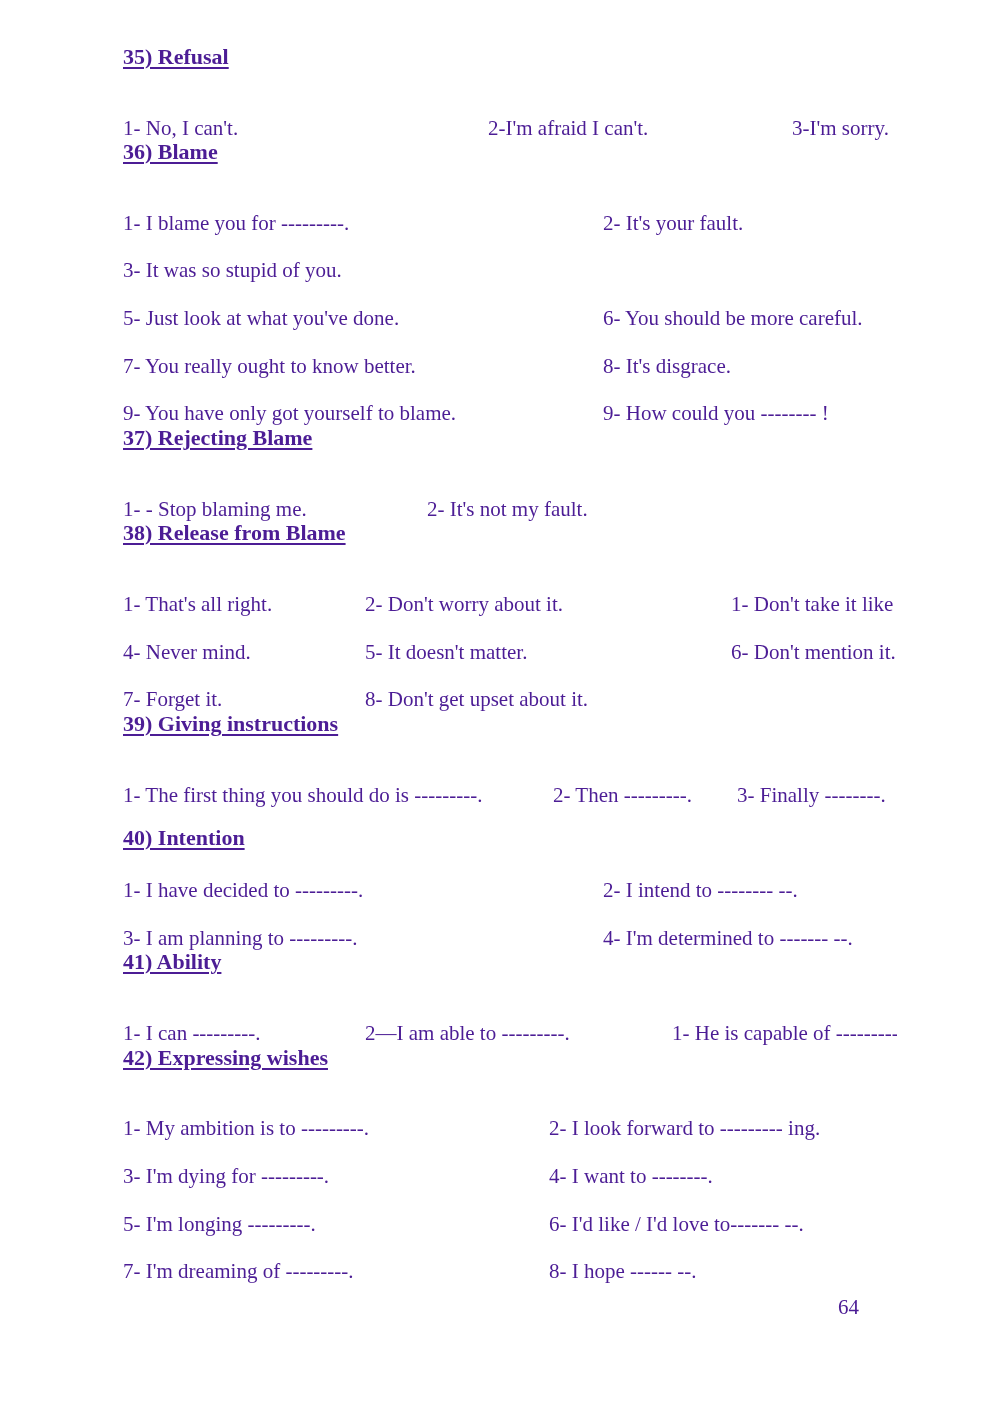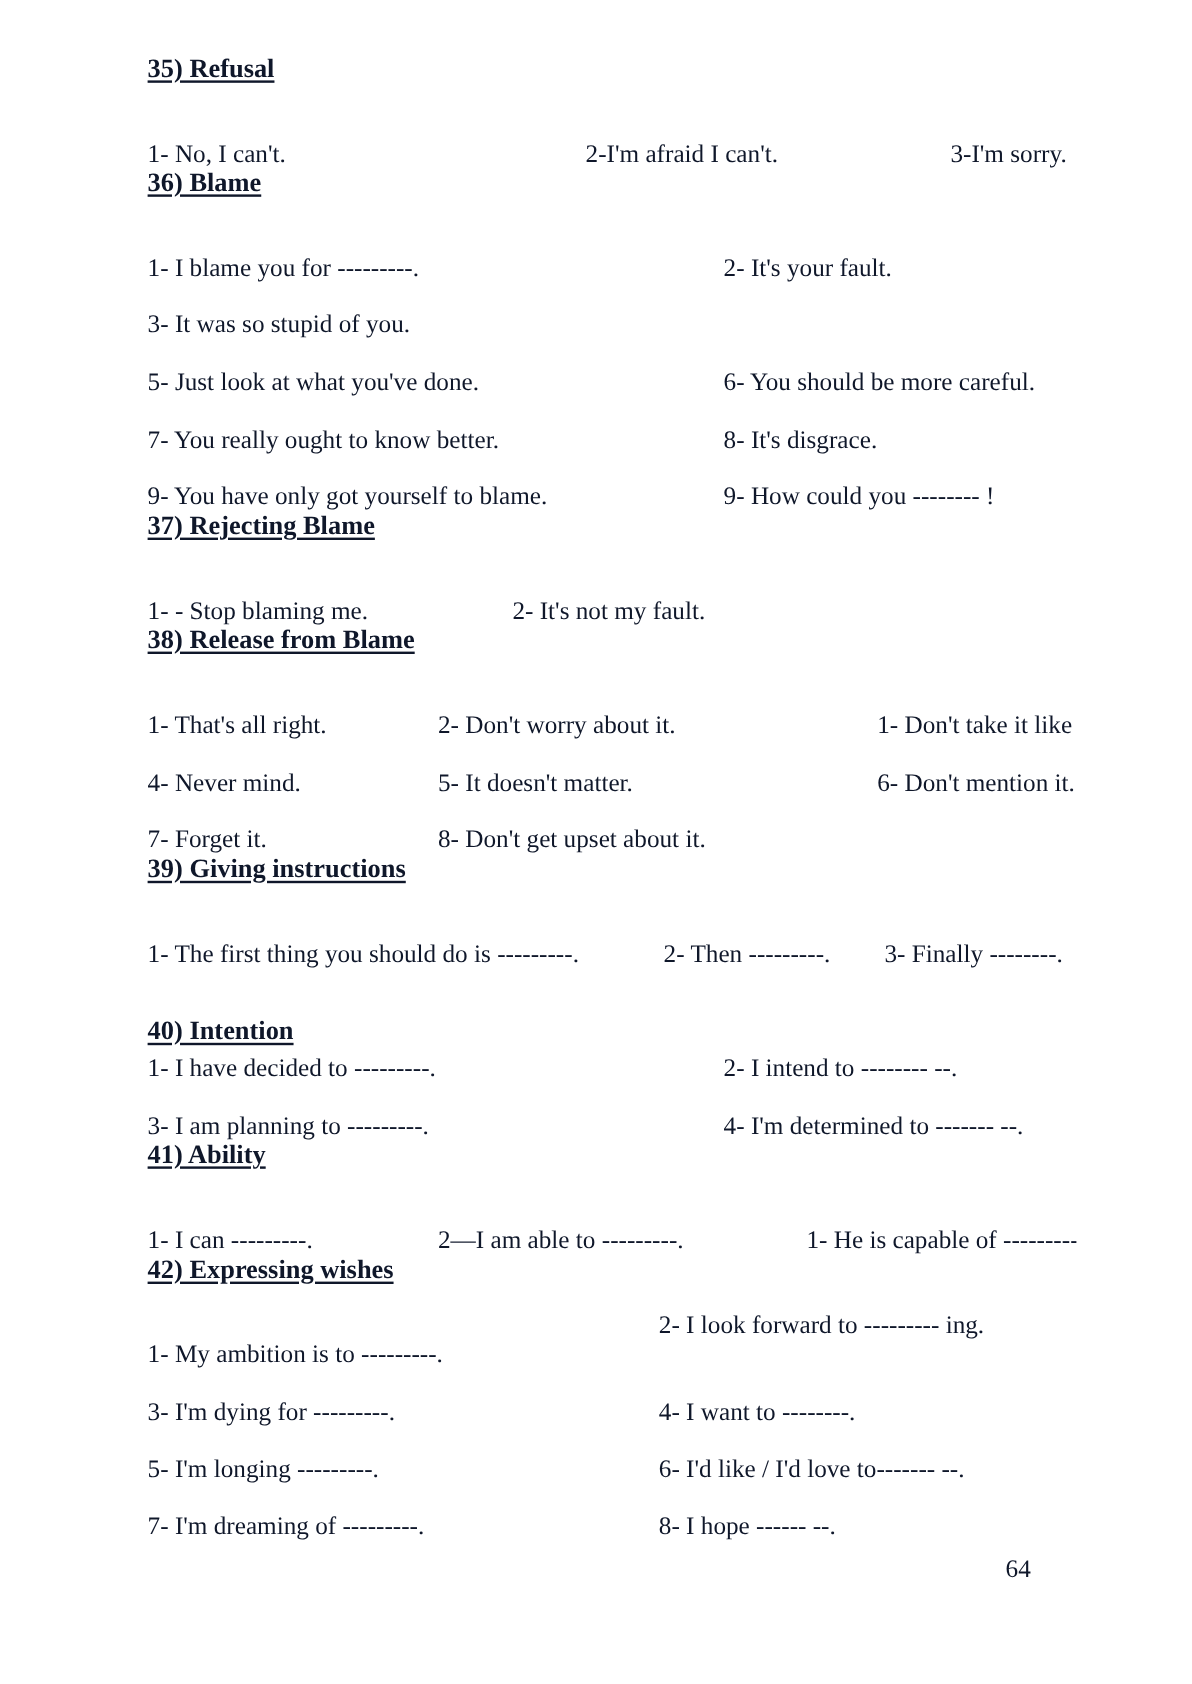--- a/index.html
+++ b/index.html
@@ -6,21 +6,21 @@
     margin: 0;
     padding: 0;
     background: #ffffff;
   }
   .page {
     position: relative;
     width: 897px;
     height: 1403px;
     background: #ffffff;
     font-family: "Liberation Serif", serif;
-    color: #0f172a;
+    color: #4c1d95;
     overflow: hidden;
   }
   .h {
     position: absolute;
     font-size: 22px;
     line-height: 1;
     font-weight: bold;
     text-decoration: underline;
     text-decoration-thickness: 2px;
     text-underline-offset: 3px;
@@ -72,34 +72,34 @@
   <span class="t" style="left:365px;top:618px">5- It doesn't matter.</span>
   <span class="t" style="left:731px;top:618px">6- Don't mention it.</span>
   <span class="t" style="left:123px;top:665px">7- Forget it.</span>
   <span class="t" style="left:365px;top:665px">8- Don't get upset about it.</span>
 
   <span class="h" style="left:123px;top:713px">39) Giving instructions</span>
   <span class="t" style="left:123px;top:761px">1- The first thing you should do is ---------.</span>
   <span class="t" style="left:553px;top:761px">2- Then ---------.</span>
   <span class="t" style="left:737px;top:761px">3- Finally --------.</span>
 
-  <span class="h" style="left:123px;top:848px">40) Intention</span>
+  <span class="h" style="left:123px;top:827px">40) Intention</span>
   <span class="t" style="left:123px;top:856px">1- I have decided to ---------.</span>
   <span class="t" style="left:603px;top:856px">2- I intend to -------- --.</span>
   <span class="t" style="left:123px;top:904px">3- I am planning to ---------.</span>
   <span class="t" style="left:603px;top:904px">4- I'm determined to ------- --.</span>
 
   <span class="h" style="left:123px;top:951px">41) Ability</span>
   <span class="t" style="left:123px;top:999px">1- I can ---------.</span>
   <span class="t" style="left:365px;top:999px">2—I am able to ---------.</span>
   <span class="t" style="left:672px;top:999px">1- He is capable of ---------</span>
 
   <span class="h" style="left:123px;top:1047px">42) Expressing wishes</span>
   <span class="t" style="left:123px;top:1094px">1- My ambition is to ---------.</span>
-  <span class="t" style="left:549px;top:1070px">2- I look forward to --------- ing.</span>
+  <span class="t" style="left:549px;top:1094px">2- I look forward to --------- ing.</span>
   <span class="t" style="left:123px;top:1142px">3- I'm dying for ---------.</span>
   <span class="t" style="left:549px;top:1142px">4- I want to --------.</span>
   <span class="t" style="left:123px;top:1190px">5- I'm longing ---------.</span>
   <span class="t" style="left:549px;top:1190px">6- I'd like / I'd love to------- --.</span>
   <span class="t" style="left:123px;top:1237px">7- I'm dreaming of ---------.</span>
   <span class="t" style="left:549px;top:1237px">8- I hope ------ --.</span>
 
   <span class="pagenum" style="left:838px;top:1297px">64</span>
 
 </div>

